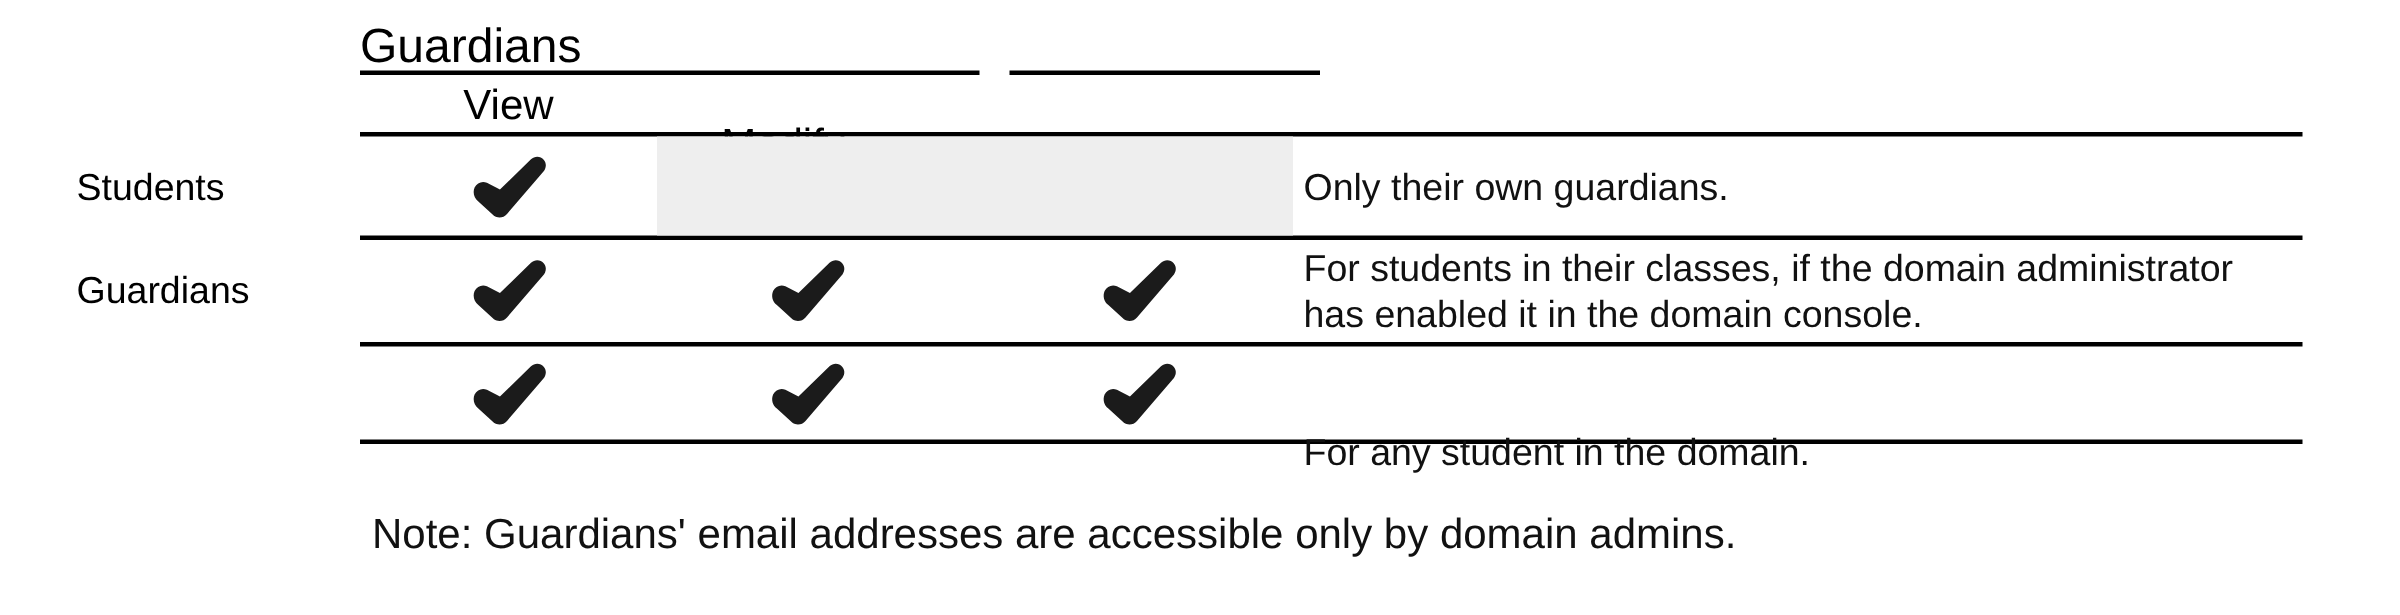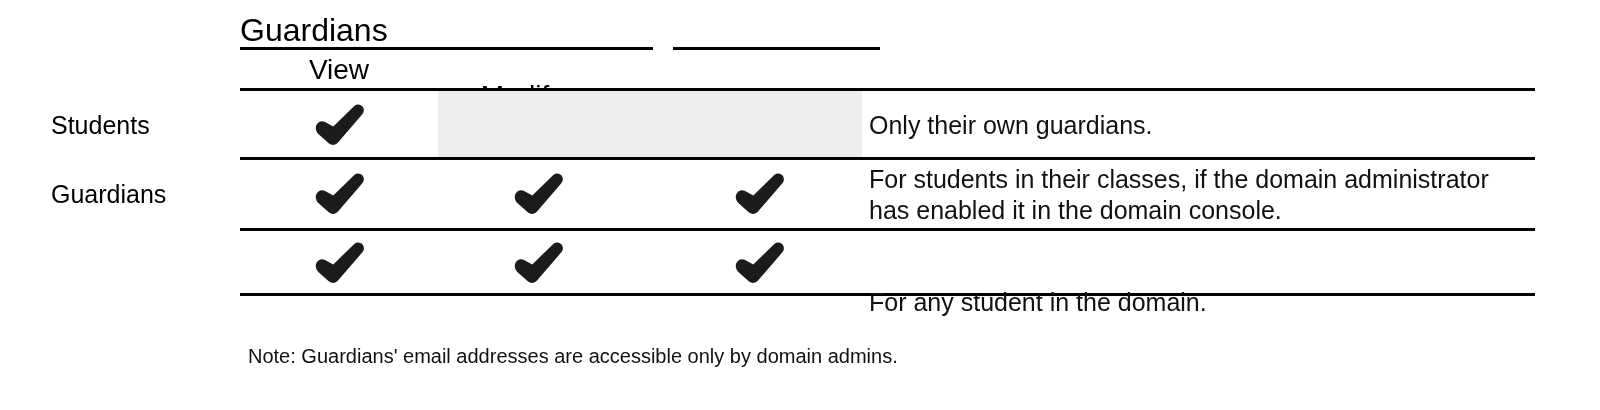--- a/index.html
+++ b/index.html
@@ -71,21 +71,21 @@
 
   .desc {
     position: absolute;
     font-size: 25px;
     line-height: 31px;
     color: #111111;
   }
 
   .note {
     position: absolute;
-    font-size: 20px;
+    font-size: 28px;
     line-height: 30px;
     color: #111111;
     white-space: nowrap;
   }
 </style>
 </head>
 <body>
 
 <div class="sheet">
 

